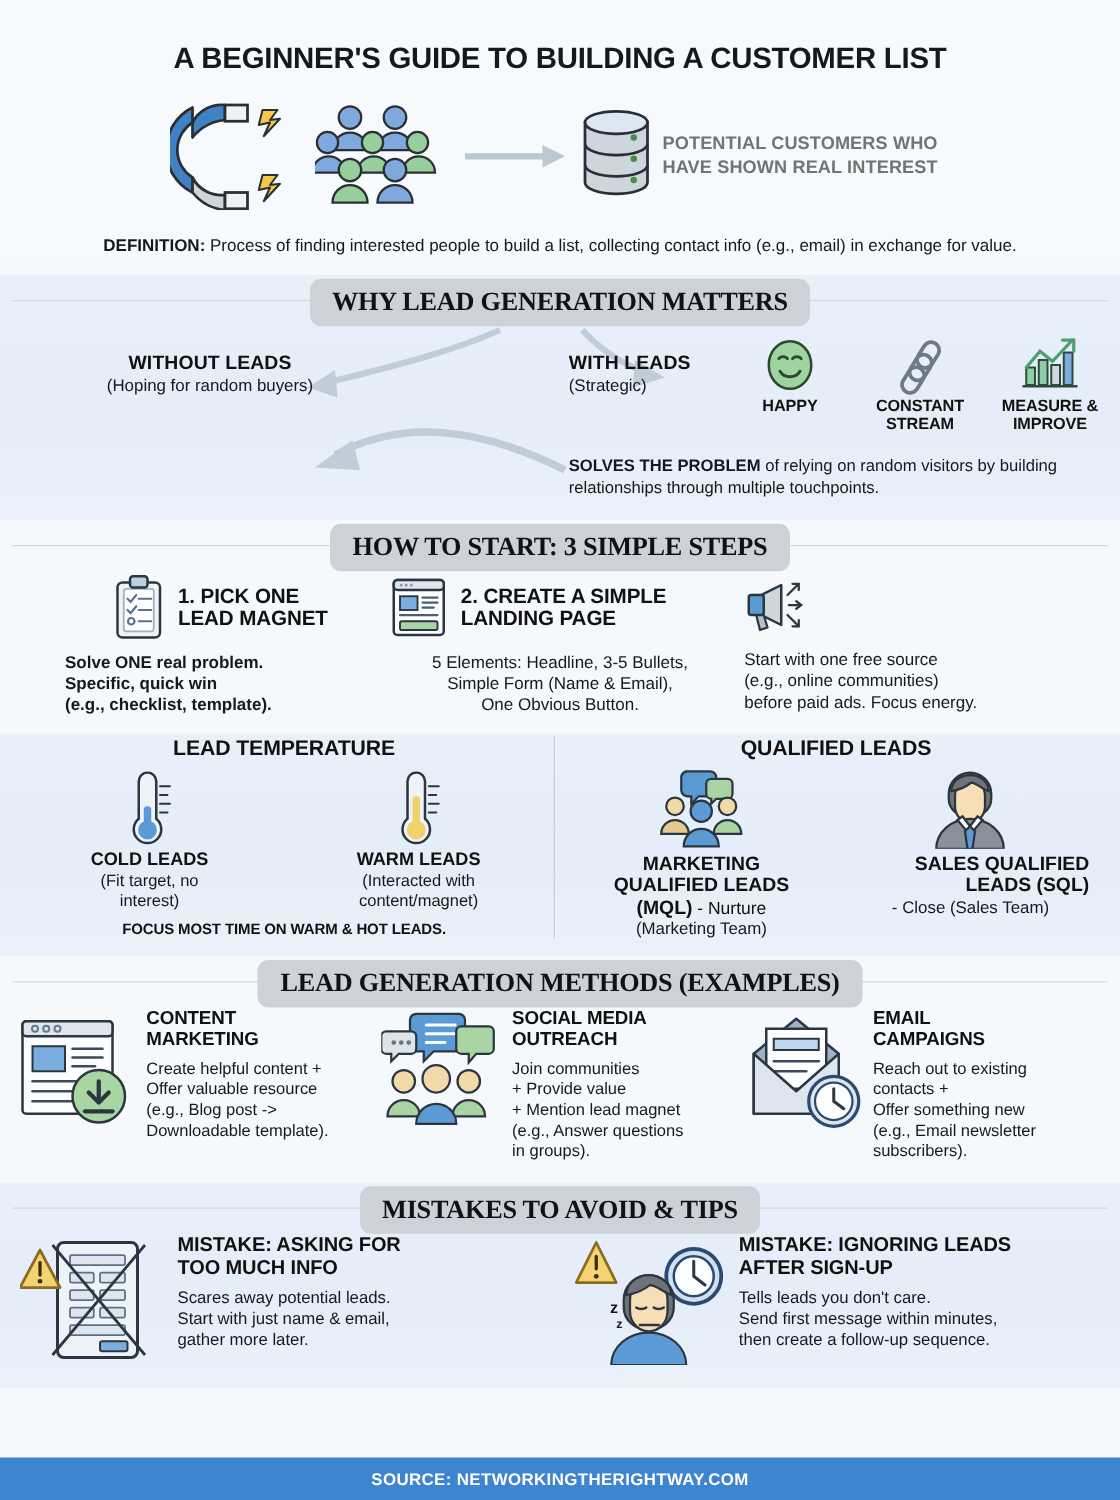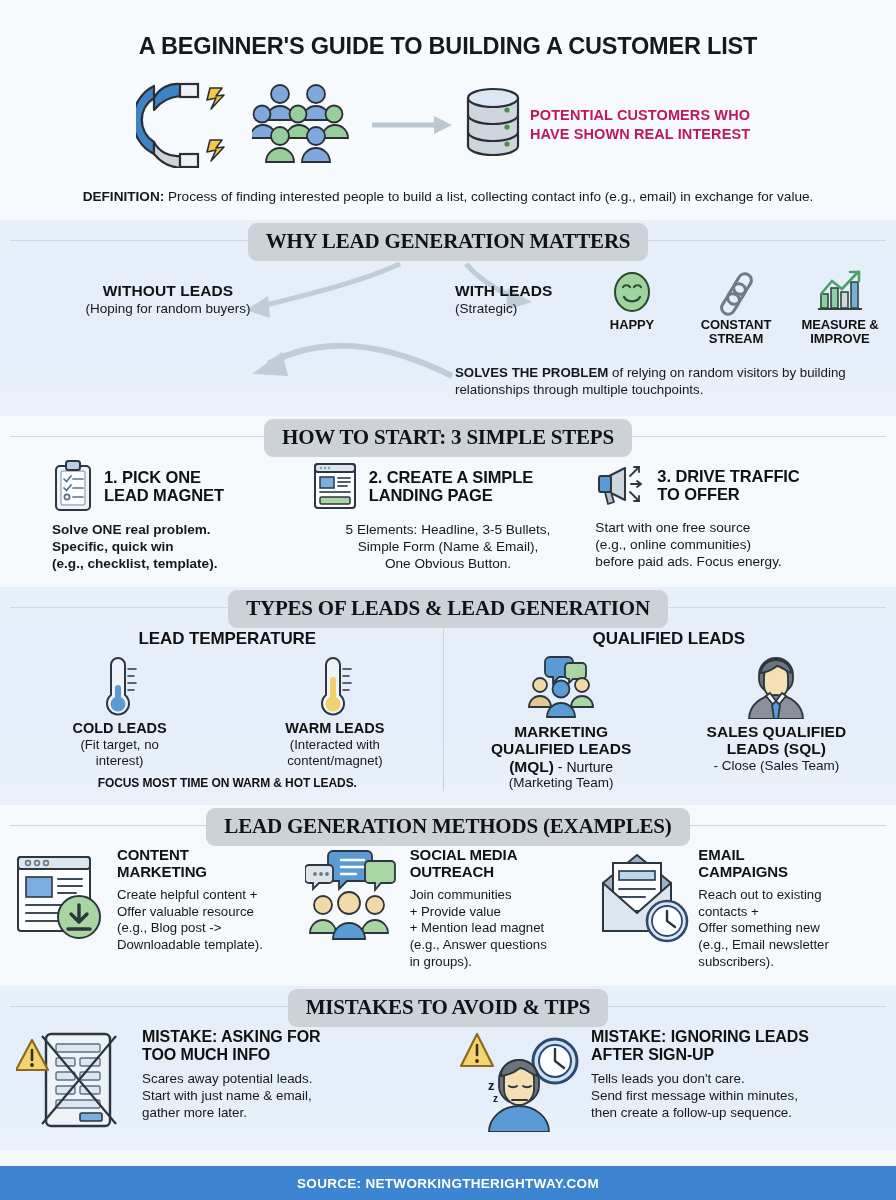--- a/index.html
+++ b/index.html
@@ -22,21 +22,21 @@
     text-align: center; font-size: 23.5px; font-weight: 700; color: #15181c;
     margin-top: 11px; letter-spacing: -0.2px;
   }
 
   .hero-row {
     display: flex; align-items: center; justify-content: center;
     gap: 6px; margin-top: 22px; padding: 0 40px;
   }
   .hero-arrow { width: 86px; height: 26px; flex: none; }
   .hero-txt {
-    font-size: 14.5px; font-weight: 800; color: #be185d; line-height: 1.32;
+    font-size: 14.5px; font-weight: 800; color: #737373; line-height: 1.32;
     letter-spacing: 0.1px; max-width: 230px;
   }
 
   .definition {
     margin: 20px 18px 0; text-align: center;
     font-size: 13.6px; color: #15181c; line-height: 1.3;
   }
   .definition b { font-weight: 900; }
 
   
@@ -258,21 +258,21 @@
   </div>
 
   <div class="band light">
     <div class="band-head">
       <div class="rule"></div>
       <div class="pill-wrap"><span class="pill">HOW TO START: 3 SIMPLE STEPS</span></div>
     </div>
 
     <div class="cols3">
       <div class="col3">
-        <div class="step-head" style="padding-left:38px;">
+        <div class="step-head" style="padding-left:38px;justify-content:center;">
           <svg width="42" height="52" viewBox="0 0 42 52">
             <rect x="4" y="6" width="34" height="44" rx="4" fill="#eef3f8" stroke="#2b3640" stroke-width="2"></rect>
             <rect x="9" y="11" width="24" height="34" rx="2" fill="#fbfdff" stroke="#9fb0c0" stroke-width="1.4"></rect>
             <rect x="14" y="1" width="14" height="9" rx="2.5" fill="#bcd0e3" stroke="#2b3640" stroke-width="2"></rect>
             <g stroke="#5b7087" stroke-width="1.7" fill="none" stroke-linecap="round">
               <path d="M12 19 l2.5 2.5 L19 16"></path>
                 <line x1="21" y1="19" x2="31" y2="19"></line>
               <path d="M12 28 l2.5 2.5 L19 25"></path>
                 <line x1="21" y1="28" x2="31" y2="28"></line>
               <circle cx="15" cy="37" r="2.6"></circle>
@@ -322,35 +322,29 @@
             <path d="M10 32 l3 12 6 -2 -3 -10 z" fill="#b6bfc8" stroke="#2b3640" stroke-width="1.8" stroke-linejoin="round"></path>
             <g stroke="#2b3640" stroke-width="1.8" fill="none" stroke-linecap="round">
               <path d="M35 16 l8 -8"></path>
                 <path d="M39 7 l5 0 0 5"></path>
               <path d="M36 24 l9 0"></path>
                 <path d="M42 21 l4 3 -4 3"></path>
               <path d="M35 32 l8 8"></path>
                 <path d="M44 36 l0 5 -5 0"></path>
             </g>
           </svg>
-          <div class="sh-txt" style="white-space:pre-line;">3. DRIVE TRAFFIC
-TO OFFER</div>
         </div>
         <div class="step-body c-left" style="white-space:pre-line;">Start with one free source
 (e.g., online communities)
 before paid ads. Focus energy.</div>
       </div>
     </div>
   </div>
 
   <div class="band shade">
-    <div class="band-head">
-      <div class="rule"></div>
-      <div class="pill-wrap"><span class="pill">TYPES OF LEADS &amp; LEAD GENERATION</span></div>
-    </div>
 
     <div class="types">
       <div class="half">
         <div class="half-title">LEAD TEMPERATURE</div>
         <div class="temp-row">
           <div class="temp">
             <svg width="42" height="62" viewBox="0 0 42 62" style="margin:0 auto;">
               <path d="M12 8 a7 7 0 0 1 14 0 v30 a11 11 0 1 1 -14 0 z" fill="#eef3f8" stroke="#2b3640" stroke-width="2"></path>
               <circle cx="19" cy="47" r="7.5" fill="#5b9bd5"></circle>
               <rect x="16" y="28" width="6" height="18" rx="3" fill="#5b9bd5"></rect>
@@ -410,21 +404,21 @@
             <svg width="70" height="64" viewBox="0 0 70 64" style="margin:0 auto;">
               <g stroke="#2b3640" stroke-width="1.8">
                 <path d="M18 20 a17 17 0 0 1 34 0 v4 a17 15 0 0 1 -34 0 z" fill="#6e737a"></path>
                 <path d="M23 22 a12 14 0 0 1 24 0 v8 a12 13 0 0 1 -24 0 z" fill="#f7dfb5"></path>
                 <path d="M20 18 a15 13 0 0 1 30 0 c -6 -2 -10 -7 -14 -7 c -5 4 -10 6 -16 7 z" fill="#6e737a"></path>
                 <path d="M8 64 a27 24 0 0 1 54 0 z" fill="#8a9099"></path>
                 <path d="M29 38 l6 8 6 -8 4 3 -10 12 -10 -12 z" fill="#fbfdff"></path>
                 <path d="M35 46 l4 4 -2 14 -4 0 -2 -14 z" fill="#5b9bd5"></path>
               </g>
             </svg>
-            <div class="qt" style="white-space:pre-line;">SALES QUALIFIED
+            <div class="qt" style="white-space:pre-line;text-align:right;">SALES QUALIFIED
 LEADS (SQL)</div>
             <div class="qsub">- Close (Sales Team)</div>
           </div>
         </div>
       </div>
     </div>
   </div>
 
   <div class="band light">
     <div class="band-head">

